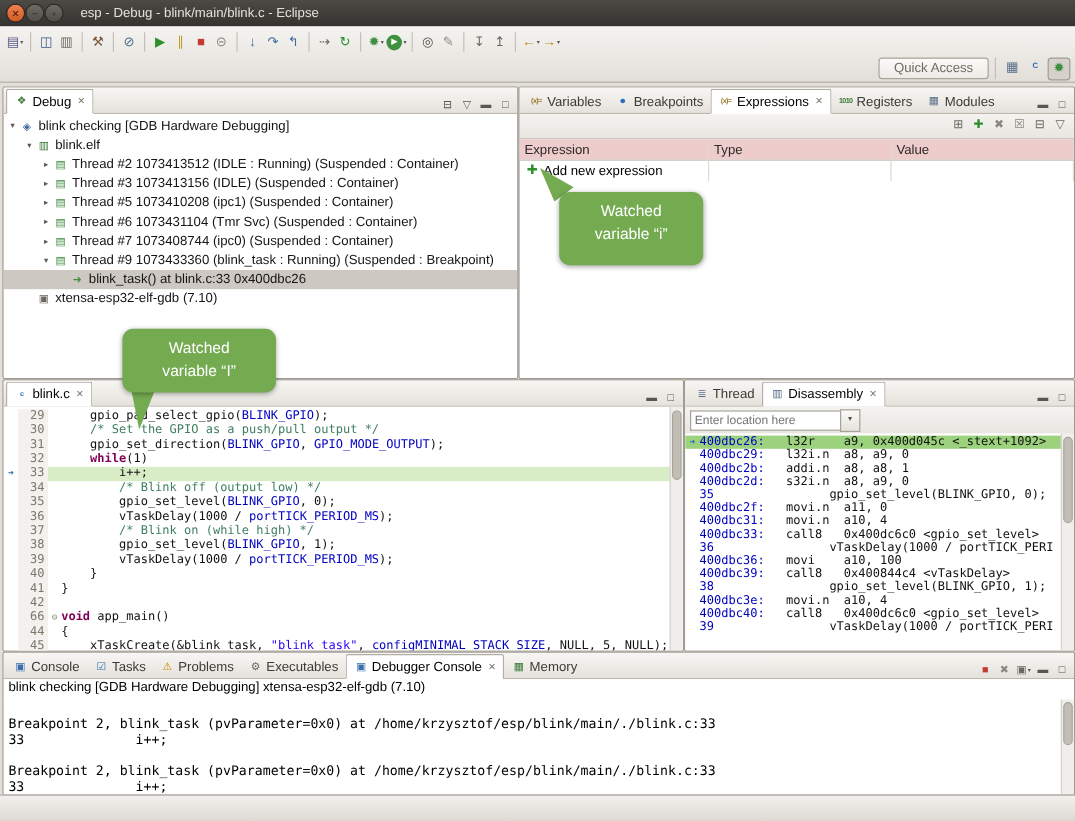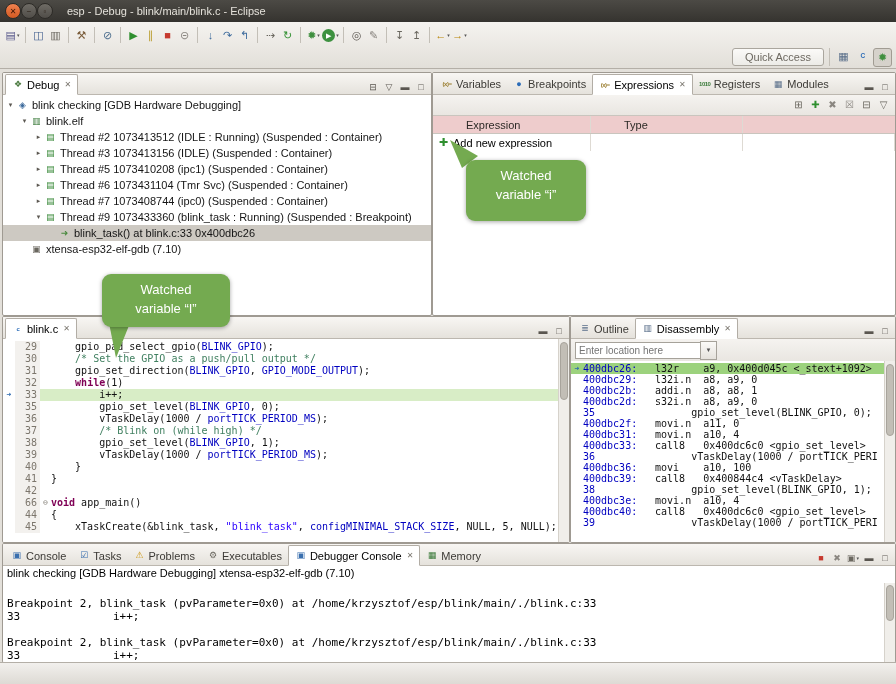--- a/index.html
+++ b/index.html
@@ -41,21 +41,21 @@
   .trow.selected{background:#cdc9c2;}
   .expander{width:11px;font-size:7px;color:#5c5852;text-align:center;flex:none;}
   .ticon{width:13px;text-align:center;font-size:9px;margin-right:3px;flex:none;}
   
   .vtoolbar{height:20px;background:linear-gradient(#f5f3f0,#e9e6e1);border-bottom:1px solid #c9c5be;
     display:flex;align-items:center;justify-content:flex-end;gap:2px;padding-right:4px;}
   .vtoolbar .icon{width:15px;height:15px;font-size:10px;}
   .egrid{display:grid;grid-template-columns:158px 152px 1fr;}
   .ehead{height:17px;background:linear-gradient(#fdfdfc,#ecc 0) , linear-gradient(#fdfdfc,#eceae5);
     border-bottom:1px solid #c9c5be;}
-  .ehead .ecell{font-weight:normal;color:#2c2a26;margin-left:29px;}
+  .ehead .ecell{font-weight:normal;color:#2c2a26;}
   .ecell{display:flex;align-items:center;gap:3px;padding:0 4px;height:17px;border-right:1px solid #dedad3;
     overflow:hidden;white-space:nowrap;}
   .ecell .icon{width:13px;height:13px;}
   .vhl{background:#ffff00;}
   
   .codearea{position:absolute;top:22px;left:0;right:0;bottom:0;background:#fff;
     font-family:"DejaVu Sans Mono",monospace;font-size:10px;line-height:12px;padding-top:2px;}
   .cline{display:flex;height:12px;align-items:center;}
   .cmargin{width:12px;text-align:center;font-size:8px;color:#2d6ab0;flex:none;}
   .cnum{width:22px;text-align:right;color:#7c766c;background:#f3f1ee;padding-right:3px;flex:none;}
@@ -281,21 +281,21 @@
       <div class="trow" data-name="debug-tree-item" style="padding-left: 16px;">
         <span class="expander" data-name="expander-spacer"></span>
         <span class="ticon" data-name="process-icon" style="color: rgb(106, 103, 95);">▣</span>
         <span data-name="tree-item-label">xtensa-esp32-elf-gdb (7.10)</span>
       </div>
     </div>
 </div>
 
 <div class="panel" style="left:432px;top:72px;width:462px;height:242px;" data-name="expressions-view-panel">
   <div class="tabbar" data-name="expressions-tabbar">
-    <span id="tb-expr-tabs" style="display:flex;align-items:center;" data-name="expressions-tabs">
+    <span id="tb-expr-tabs" style="display:flex;align-items:flex-end;" data-name="expressions-tabs">
         <div class="tab" data-name="tab-variables">
           <span class="icon" data-name="variables-icon">
             <span class="txticon" style="color: rgb(154, 125, 46);">(x)=</span>
           </span>
           <span class="tlabel" data-name="tab-label">Variables</span>
         </div>
         <div class="tab" data-name="tab-breakpoints">
           <span class="icon" data-name="breakpoints-icon">
             <span class="g" style="color: rgb(43, 108, 184);">●</span>
           </span>
@@ -346,20 +346,21 @@
       <span class="icon" data-name="collapse-all-icon">
         <span class="g" style="color: rgb(106, 103, 95);">⊟</span>
       </span>
       <span class="icon" data-name="view-menu-icon">
         <span class="g" style="color: rgb(106, 103, 95);">▽</span>
       </span>
     </div>
   <div class="egrid ehead" id="expr-head" data-name="expressions-table-header">
       <div class="ecell" data-name="column-header-expression">Expression</div>
       <div class="ecell" data-name="column-header-type">Type</div>
+      <div class="ecell" data-name="column-header-value">Value</div>
     </div>
   <div id="expr-rows" data-name="expressions-table-body">
       <div class="egrid" data-name="add-expression-row">
         <div class="ecell" data-name="expression-cell">
           <span class="icon" data-name="add-expression-icon">
             <span class="g" style="color: rgb(47, 143, 47);">✚</span>
           </span>
           <span data-name="add-expression-label">Add new expression</span>
         </div>
         <div class="ecell" data-name="type-cell"></div>
@@ -424,20 +425,28 @@
       <div class="cline current" data-name="code-line">
         <span class="cmargin" data-name="instruction-pointer-icon">➜</span>
         <span class="cnum" data-name="line-number">33</span>
         <span class="cbody">
           <span class="cfold" data-name="fold-margin"></span>
           <span class="ccode" data-name="code-text"><span class="tk-p">        i++;</span></span>
         </span>
       </div>
       <div class="cline" data-name="code-line">
         <span class="cmargin" data-name="annotation-margin"></span>
+        <span class="cnum" data-name="line-number">34</span>
+        <span class="cbody">
+          <span class="cfold" data-name="fold-margin"></span>
+          <span class="ccode" data-name="code-text"><span class="tk-c">        /* Blink off (output low) */</span></span>
+        </span>
+      </div>
+      <div class="cline" data-name="code-line">
+        <span class="cmargin" data-name="annotation-margin"></span>
         <span class="cnum" data-name="line-number">35</span>
         <span class="cbody">
           <span class="cfold" data-name="fold-margin"></span>
           <span class="ccode" data-name="code-text"><span class="tk-p">        gpio_set_level(</span><span class="tk-m">BLINK_GPIO</span><span class="tk-p">, 0);</span></span>
         </span>
       </div>
       <div class="cline" data-name="code-line">
         <span class="cmargin" data-name="annotation-margin"></span>
         <span class="cnum" data-name="line-number">36</span>
         <span class="cbody">
@@ -523,21 +532,21 @@
   </div>
 </div>
 
 <div class="panel" style="left:570px;top:316px;width:324px;height:225px;" data-name="disassembly-view-panel">
   <div class="tabbar" data-name="disassembly-tabbar">
     <span id="tb-disasm-tabs" style="display:flex;align-items:flex-end;" data-name="disassembly-tabs">
         <div class="tab" data-name="tab-outline">
           <span class="icon" data-name="outline-icon">
             <span class="g" style="color: rgb(90, 111, 138);">≣</span>
           </span>
-          <span class="tlabel" data-name="tab-label">Outline</span>
+          <span class="tlabel" data-name="tab-label">Thread</span>
         </div>
         <div class="tab active" data-name="tab-disassembly">
           <span class="icon" data-name="disassembly-icon">
             <span class="g" style="color: rgb(90, 111, 138);">▥</span>
           </span>
           <span class="tlabel" data-name="tab-label">Disassembly</span>
           <span class="tclose" data-name="close-icon">✕</span>
         </div>
       </span>
     <span class="controls" id="ctl-disasm" data-name="disassembly-panel-controls">

